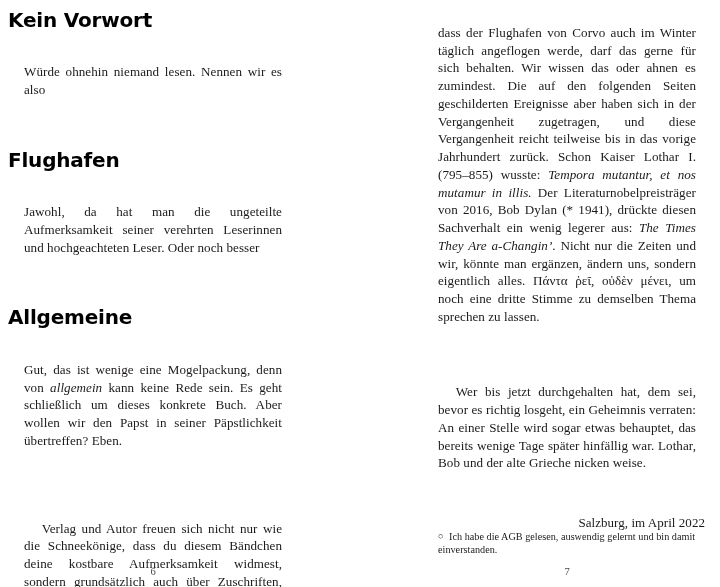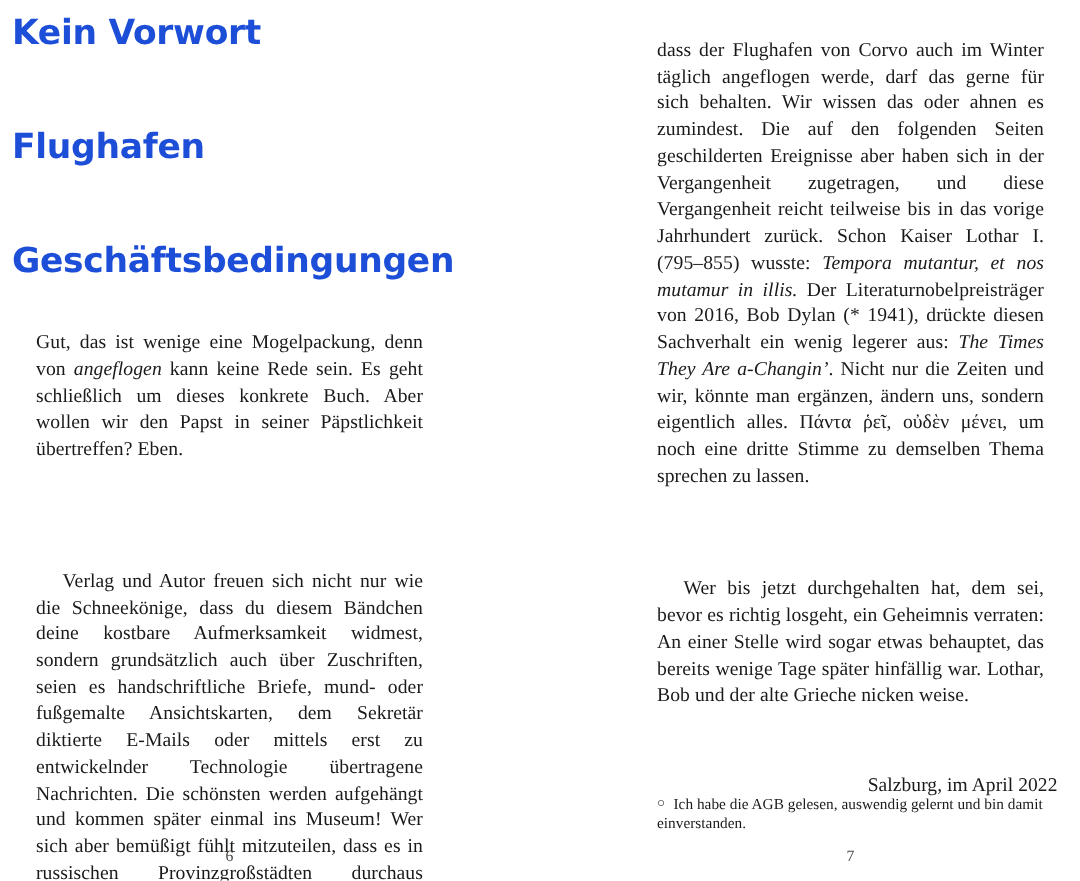--- a/index.html
+++ b/index.html
@@ -33,22 +33,22 @@
   .page-left   { padding: 8px 42px 0 8px; }
   .page-right  { padding: 8px 8px 0 62px; }
 
   .text-col {
     width: 290px;
   }
 
   h1.heading {
     font-family: "DejaVu Sans", "Liberation Sans", sans-serif;
     font-weight: bold;
-    color: #1d4ed8;
-    font-size: 23px;
+    color: #000000;
+    font-size: 20px;
     line-height: 1.22;
     letter-spacing: -0.2px;
     margin: 0;
     padding: 0;
   }
 
   .h-kein      { margin: 1px 0 0 0; }
   .h-disclaim  { margin: 0; }
   .h-agb       { margin: 0; }
 
@@ -113,36 +113,38 @@
 
 <div class="spread">
 
   <div class="page page-left">
     <div class="text-col">
 
       <h1 class="heading h-kein">Kein Vorwort</h1>
 
       <div class="gap-sm"></div>
 
+      <p>Würde ohnehin niemand lesen. Nennen wir es also</p>
 
       <div class="gap-lg"></div>
 
       <h1 class="heading h-disclaim">Flughafen</h1>
 
       <div class="gap-sm"></div>
 
+      <p>Jawohl, da hat man die ungeteilte Aufmerksamkeit seiner verehrten Leserinnen und hochgeachteten Leser. Oder noch besser</p>
 
       <div class="gap-lg"></div>
 
-      <h1 class="heading h-agb">Geschäftsbedingungen</h1>
+      <h1 class="heading h-agb">Allgemeine</h1>
 
       <div class="gap-sm"></div>
 
       <p>
-        <span>Gut, das ist wenige eine Mogelpackung, denn von </span><em>angeflogen</em><span> kann keine Rede sein. Es geht schließlich um dieses konkrete Buch. Aber wollen wir den Papst in seiner Päpstlichkeit übertreffen? Eben.</span>
+        <span>Gut, das ist wenige eine Mogelpackung, denn von </span><em>allgemein</em><span> kann keine Rede sein. Es geht schließlich um dieses konkrete Buch. Aber wollen wir den Papst in seiner Päpstlichkeit übertreffen? Eben.</span>
       </p>
 
       <div class="gap-xl"></div>
 
       <p class="indent">Verlag und Autor freuen sich nicht nur wie die Schneekönige, dass du diesem Bändchen deine kostbare Aufmerksamkeit widmest, sondern grundsätzlich auch über Zuschriften, seien es handschriftliche Briefe, mund- oder fußgemalte Ansichtskarten, dem Sekretär diktierte E-Mails oder mittels erst zu entwickelnder Technologie übertragene Nachrichten. Die schönsten werden aufgehängt und kommen später einmal ins Museum! Wer sich aber bemüßigt fühlt mitzuteilen, dass es in russischen Provinzgroßstädten durchaus gastronomische Auswahl gebe, dass man auch in der kulturellen Einflusssphäre des britischen Kolonialreichs die Vorzüge von Mischwasserhähnen einzusehen beginne oder</p>
 
     </div>
 
     <div class="folio folio-left">6</div>
   </div>

